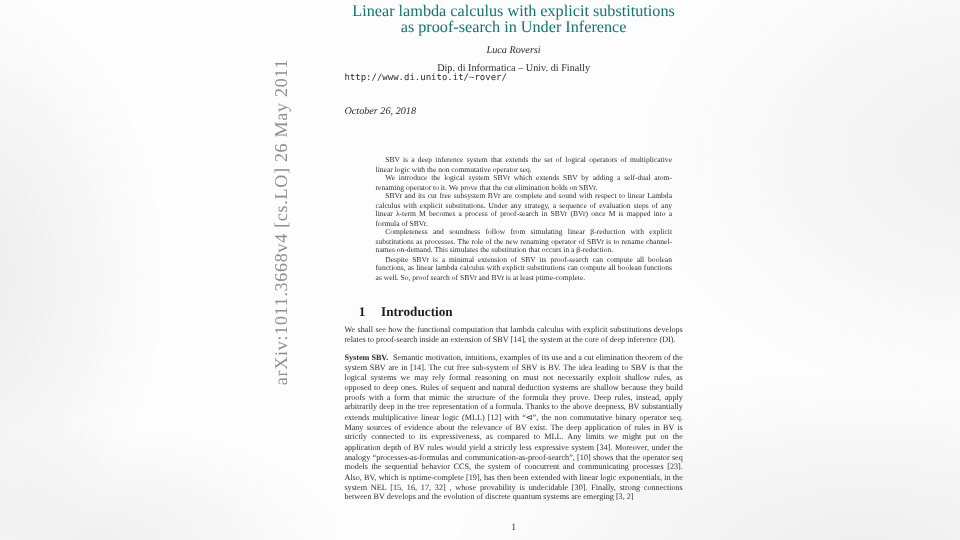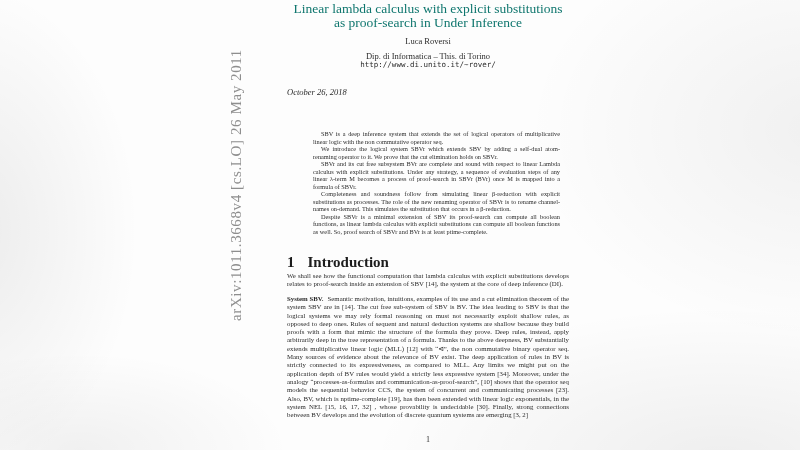--- a/index.html
+++ b/index.html
@@ -29,33 +29,33 @@
 
   .page-content {
     position: absolute;
     left: 287px; top: 0;
     width: 282px; height: 450px;
   }
   .page-content > div, .page-content > p { position: absolute; margin: 0; }
 
   .title-block { top: 2px; left: 0; width: 282px; text-align: center;
                  font-size: 13.5px; line-height: 13.8px; color: #0f766e; }
-  .author      { top: 36px; left: 0; width: 282px; text-align: center; font-size: 8.5px; }
+  .author      { top: 36px; left: 0; width: 282px; text-align: center; font-size: 8.5px; font-style: italic; }
   .affiliation { top: 51px; left: 0; width: 282px; text-align: center; font-size: 8.5px; }
-  .url         { top: 60px; left: 0; width: 282px; text-align: center;
+  .url         { top: 60px; left: 0; width: 282px; text-align: left;
                  font-family: "DejaVu Sans Mono", "Liberation Mono", monospace; font-size: 7.5px; }
   .date        { top: 87px; left: 0; width: 282px; text-align: left; font-size: 8.5px; font-style: italic; }
 
   .abstract-heading { top: 119px; left: 0; width: 282px; text-align: center;
                       font-size: 8px; font-weight: bold; color: #1c1c1c; }
   .abstract { top: 130px; left: 26px; width: 247px; font-size: 6.3px; line-height: 7.5px;
               text-align: justify; }
   .abstract p { margin: 0; text-indent: 8px; }
 
-  .section-heading { top: 254px; left: 0; font-size: 15px; font-weight: bold; color: #1c1c1c; }
+  .section-heading { top: 254px; left: 12px; font-size: 11px; font-weight: bold; color: #1c1c1c; }
   .section-heading .sec-num { margin-right: 13px; }
 
   .body-para { font-size: 6.8px; line-height: 8.3px; text-align: justify; width: 282px; }
   .para1 { top: 272px; left: 0; }
   .para2 { top: 295px; left: 0; }
   .para2 .lead { font-weight: bold; margin-right: 4px; }
 
   .page-number { top: 435px; left: 0; width: 282px; text-align: center; font-size: 8px; }
 </style>
 </head>
@@ -64,21 +64,21 @@
 <div class="arxiv-stamp">arXiv:1011.3668v4  [cs.LO]  26 May 2011</div>
 
 <div class="page-content">
 
   <div class="title-block">
     <div>Linear lambda calculus with explicit substitutions</div>
     <div>as proof-search in Under Inference</div>
   </div>
 
   <div class="author">Luca Roversi</div>
-  <div class="affiliation">Dip. di Informatica – This. di Torino</div>
+  <div class="affiliation">Dip. di Informatica – Univ. di Finally</div>
   <div class="url">http://www.di.unito.it/~rover/</div>
   <div class="date">October 26, 2018</div>
 
 
   <div class="abstract">
     <p>SBV is a deep inference system that extends the set of logical operators of multiplicative linear logic with the non commutative operator seq.</p>
     <p>We introduce the logical system SBVr which extends SBV by adding a self-dual atom-renaming operator to it. We prove that the cut elimination holds on SBVr.</p>
     <p>SBVr and its cut free subsystem BVr are complete and sound with respect to linear Lambda calculus with explicit substitutions. Under any strategy, a sequence of evaluation steps of any linear λ-term M becomes a process of proof-search in SBVr (BVr) once M is mapped into a formula of SBVr.</p>
     <p>Completeness and soundness follow from simulating linear β-reduction with explicit substitutions as processes. The role of the new renaming operator of SBVr is to rename channel-names on-demand. This simulates the substitution that occurs in a β-reduction.</p>
     <p>Despite SBVr is a minimal extension of SBV its proof-search can compute all boolean functions, as linear lambda calculus with explicit substitutions can compute all boolean functions as well. So, proof search of SBVr and BVr is at least ptime-complete.</p>

